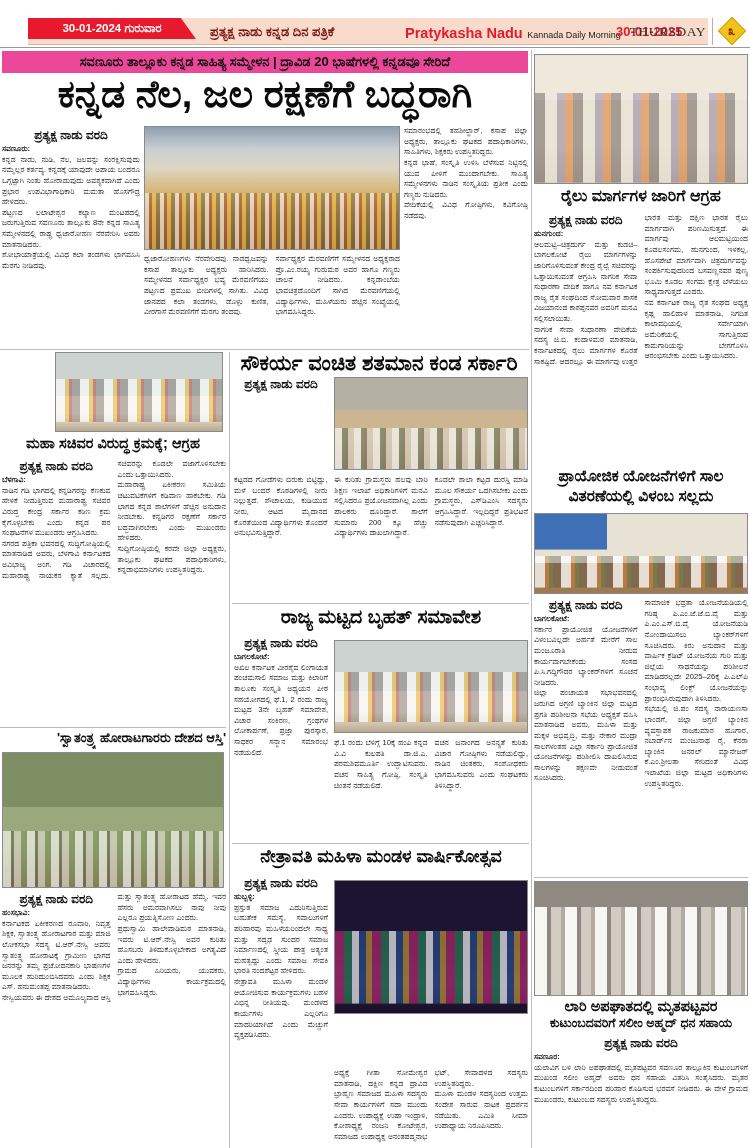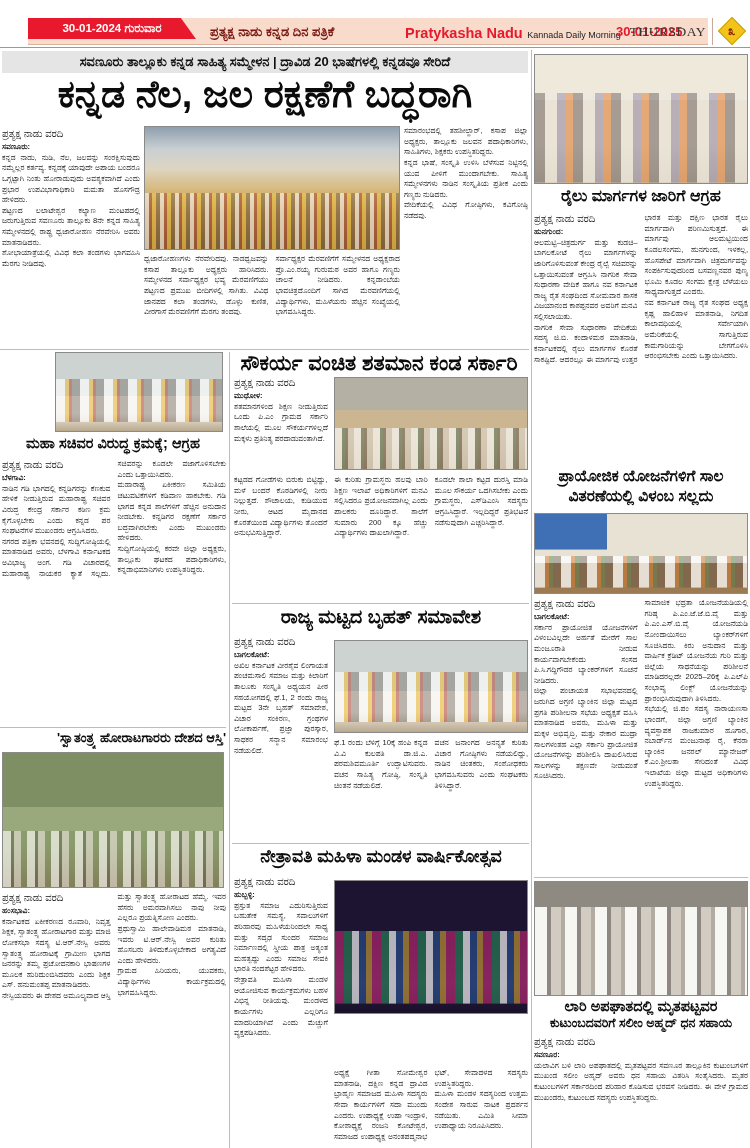--- a/index.html
+++ b/index.html
@@ -15,24 +15,24 @@
            clip-path:polygon(0 0,91% 0,100% 100%,0 100%);}
   .kn-title{color:#7a1410;font-weight:bold;font-size:13px;}
   .en-title{color:#e8192c;font-weight:bold;font-size:14.5px;}
   .en-sub{color:#222;font-size:9px;}
   .date-red{color:#e8192c;font-weight:bold;font-size:13px;}
   .weekday{color:#333;font-family:"Liberation Serif","DejaVu Serif",serif;font-size:13.5px;letter-spacing:.5px;}
   .badge{background:#f2c318;transform:rotate(45deg);border:1px solid #caa20e;
          display:flex;align-items:center;justify-content:center;}
   .badge span{transform:rotate(-45deg);color:#8a1a00;font-weight:bold;font-size:13px;}
   
-  .kicker{background:#e5e5e5;font-weight:bold;font-size:13px;color:#101010;
+  .kicker{background:#ec4899;font-weight:bold;font-size:13px;color:#101010;
           display:flex;align-items:center;justify-content:center;white-space:nowrap;overflow:hidden;}
   .headline{font-weight:bold;color:#0b0b0b;text-align:center;line-height:1.04;overflow:hidden;}
-  .byline{font-weight:normal;font-size:10px;margin:0 0 2px 0;color:#111;}
+  .byline{font-weight:bold;font-size:12px;text-align:center;margin:0 0 2px 0;color:#111;}
   .bodytext{font-size:7.6px;line-height:1.4;text-align:justify;margin:0;white-space:pre-line;color:#1b1b1b;}
   .dateline{font-weight:bold;}
   .cols2{column-count:2;column-gap:7px;}
   .cols3{column-count:3;column-gap:7px;}
   .clip{overflow:hidden;}
   
   .photo{border:1px solid #8a8a8a;background-repeat:no-repeat;}
   .ph-procession{background-image:
      repeating-linear-gradient(90deg, rgba(255,255,255,.55) 0 4px, rgba(150,30,25,.38) 4px 7px,
         rgba(245,205,60,.5) 7px 11px, rgba(60,50,40,.3) 11px 15px),
@@ -107,21 +107,21 @@
   <div class="byline">ಪ್ರತ್ಯಕ್ಷ ನಾಡು ವರದಿ</div>
   <p class="bodytext"><span class="dateline">ಸವಣೂರು:</span>
     <span>ಕನ್ನಡ ನಾಡು, ನುಡಿ, ನೆಲ, ಜಲವನ್ನು ಸಂರಕ್ಷಿಸುವುದು ನಮ್ಮೆಲ್ಲರ ಕರ್ತವ್ಯ. ಕನ್ನಡಕ್ಕೆ ಯಾವುದೇ ಅಪಾಯ ಬಂದರೂ ಒಗ್ಗಟ್ಟಾಗಿ ನಿಂತು ಹೋರಾಡುವುದು ಅವಶ್ಯಕವಾಗಿದೆ ಎಂದು ಪ್ರಭಾರ ಉಪವಿಭಾಗಾಧಿಕಾರಿ ಮಮತಾ ಹೊಸಗೌಡ್ರ ಹೇಳಿದರು.
 ಪಟ್ಟಣದ ಲಲಾಟೇಶ್ವರ ಕಲ್ಯಾಣ ಮಂಟಪದಲ್ಲಿ ಜರುಗುತ್ತಿರುವ ಸವಣೂರು ತಾಲ್ಲೂಕು 8ನೇ ಕನ್ನಡ ಸಾಹಿತ್ಯ ಸಮ್ಮೇಳನದಲ್ಲಿ ರಾಷ್ಟ್ರ ಧ್ವಜಾರೋಹಣ ನೆರವೇರಿಸಿ ಅವರು ಮಾತನಾಡಿದರು.
 ಶೋಭಾಯಾತ್ರೆಯಲ್ಲಿ ವಿವಿಧ ಕಲಾ ತಂಡಗಳು ಭಾಗವಹಿಸಿ ಮೆರಗು ನೀಡಿದವು.</span></p>
 </div>
 
 <div class="abs photo ph-procession" style="left:144px;top:126px;width:256px;height:124px;"></div>
 
 <div class="abs clip" style="left:404px;top:126px;width:124px;height:220px;">
-  <p class="bodytext">ಸಮಾರಂಭದಲ್ಲಿ ತಹಶೀಲ್ದಾರ್, ಕಸಾಪ ಜಿಲ್ಲಾ ಅಧ್ಯಕ್ಷರು, ತಾಲ್ಲೂಕು ಜಲವನ ಪದಾಧಿಕಾರಿಗಳು, ಸಾಹಿತಿಗಳು, ಶಿಕ್ಷಕರು ಉಪಸ್ಥಿತರಿದ್ದರು.
+  <p class="bodytext">ಸಮಾರಂಭದಲ್ಲಿ ತಹಶೀಲ್ದಾರ್, ಕಸಾಪ ಜಿಲ್ಲಾ ಅಧ್ಯಕ್ಷರು, ತಾಲ್ಲೂಕು ಘಟಕದ ಪದಾಧಿಕಾರಿಗಳು, ಸಾಹಿತಿಗಳು, ಶಿಕ್ಷಕರು ಉಪಸ್ಥಿತರಿದ್ದರು.
 ಕನ್ನಡ ಭಾಷೆ, ಸಂಸ್ಕೃತಿ ಉಳಿಸಿ ಬೆಳೆಸುವ ನಿಟ್ಟಿನಲ್ಲಿ ಯುವ ಪೀಳಿಗೆ ಮುಂದಾಗಬೇಕು. ಸಾಹಿತ್ಯ ಸಮ್ಮೇಳನಗಳು ನಾಡಿನ ಸಂಸ್ಕೃತಿಯ ಪ್ರತೀಕ ಎಂದು ಗಣ್ಯರು ನುಡಿದರು.
 ವೇದಿಕೆಯಲ್ಲಿ ವಿವಿಧ ಗೋಷ್ಠಿಗಳು, ಕವಿಗೋಷ್ಠಿ ನಡೆದವು.</p>
 </div>
 
 <div class="abs clip cols2" style="left:144px;top:254px;width:256px;height:92px;">
   <p class="bodytext">ಧ್ವಜಾರೋಹಣಗಳು ನೆರವೇರಿದವು. ನಾಡಧ್ವಜವನ್ನು ಕಸಾಪ ತಾಲ್ಲೂಕು ಅಧ್ಯಕ್ಷರು ಹಾರಿಸಿದರು. ಸಮ್ಮೇಳನದ ಸರ್ವಾಧ್ಯಕ್ಷರ ಭವ್ಯ ಮೆರವಣಿಗೆಯು ಪಟ್ಟಣದ ಪ್ರಮುಖ ಬೀದಿಗಳಲ್ಲಿ ಸಾಗಿತು. ವಿವಿಧ ಜಾನಪದ ಕಲಾ ತಂಡಗಳು, ಡೊಳ್ಳು ಕುಣಿತ, ವೀರಗಾಸೆ ಮೆರವಣಿಗೆಗೆ ಮೆರಗು ತಂದವು.
 ಸರ್ವಾಧ್ಯಕ್ಷರ ಮೆರವಣಿಗೆಗೆ ಸಮ್ಮೇಳನದ ಅಧ್ಯಕ್ಷರಾದ ಪ್ರೊ.ಎಂ.ರಯ್ಯ ಗುರುಮಠ ಅವರ ಹಾಗೂ ಗಣ್ಯರು ಚಾಲನೆ ನೀಡಿದರು. ಕನ್ನಡಾಂಬೆಯ ಭಾವಚಿತ್ರದೊಂದಿಗೆ ಸಾಗಿದ ಮೆರವಣಿಗೆಯಲ್ಲಿ ವಿದ್ಯಾರ್ಥಿಗಳು, ಮಹಿಳೆಯರು ಹೆಚ್ಚಿನ ಸಂಖ್ಯೆಯಲ್ಲಿ ಭಾಗವಹಿಸಿದ್ದರು.</p>
 </div>
 
 <div class="abs hr" style="left:0px;top:349px;width:529px;"></div>
@@ -193,22 +193,20 @@
 ನೇಸ್ವಿಯವರು ಈ ದೇಶದ ಅಮೂಲ್ಯವಾದ ಆಸ್ತಿ ಮತ್ತು ಸ್ವಾತಂತ್ರ್ಯ ಹೋರಾಟದ ಹೆಮ್ಮೆ. ಇವರ ಹೆಸರು ಅಮರವಾಗಿಸಲು ನಾವು ನೀವು ಎಲ್ಲರೂ ಪ್ರಯತ್ನಿಸೋಣ ಎಂದರು.
 ಪ್ರಧುಸ್ವಾಮಿ ಹಾಲೇವಾಡಿಮಠ ಮಾತನಾಡಿ, ಇವರು ಟಿ.ಆರ್.ನೇಸ್ವಿ ಅವರ ಕುರಿತು ಹೊಸಬರು ತಿಳಿದುಕೊಳ್ಳಬೇಕಾದ ಅಗತ್ಯವಿದೆ ಎಂದು ಹೇಳಿದರು.
 ಗ್ರಾಮದ ಹಿರಿಯರು, ಯುವಕರು, ವಿದ್ಯಾರ್ಥಿಗಳು ಕಾರ್ಯಕ್ರಮದಲ್ಲಿ ಭಾಗವಹಿಸಿದ್ದರು.</span></p>
 </div>
 
 <div class="abs headline" style="left:232px;top:352px;width:294px;height:22px;font-size:21px;">
   <span>ಸೌಕರ್ಯ ವಂಚಿತ ಶತಮಾನ ಕಂಡ ಸರ್ಕಾರಿ ಶಾಲೆ</span>
 </div>
 <div class="abs clip" style="left:234px;top:377px;width:94px;height:94px;">
   <div class="byline">ಪ್ರತ್ಯಕ್ಷ ನಾಡು ವರದಿ</div>
-  <p class="bodytext"><span class="dateline">ಮುಧೋಳ:</span>
-    <span>ಶತಮಾನಗಳಿಂದ ಶಿಕ್ಷಣ ನೀಡುತ್ತಿರುವ ಒಂದು ಪಿ.ಎಂ ಗ್ರಾಮದ ಸರ್ಕಾರಿ ಶಾಲೆಯಲ್ಲಿ ಮೂಲ ಸೌಕರ್ಯಗಳಿಲ್ಲದೆ ಮಕ್ಕಳು ಪ್ರತಿನಿತ್ಯ ಪರದಾಡುವಂತಾಗಿದೆ.</span></p>
 </div>
 <div class="abs photo ph-school" style="left:334px;top:377px;width:194px;height:93px;"></div>
 <div class="abs clip cols3" style="left:234px;top:475px;width:294px;height:126px;">
   <p class="bodytext">ಕಟ್ಟಡದ ಗೋಡೆಗಳು ಬಿರುಕು ಬಿಟ್ಟಿದ್ದು, ಮಳೆ ಬಂದರೆ ಕೊಠಡಿಗಳಲ್ಲಿ ನೀರು ನಿಲ್ಲುತ್ತದೆ. ಶೌಚಾಲಯ, ಕುಡಿಯುವ ನೀರು, ಆಟದ ಮೈದಾನದ ಕೊರತೆಯಿಂದ ವಿದ್ಯಾರ್ಥಿಗಳು ತೊಂದರೆ ಅನುಭವಿಸುತ್ತಿದ್ದಾರೆ.
 ಈ ಕುರಿತು ಗ್ರಾಮಸ್ಥರು ಹಲವು ಬಾರಿ ಶಿಕ್ಷಣ ಇಲಾಖೆ ಅಧಿಕಾರಿಗಳಿಗೆ ಮನವಿ ಸಲ್ಲಿಸಿದರೂ ಪ್ರಯೋಜನವಾಗಿಲ್ಲ ಎಂದು ಪಾಲಕರು ದೂರಿದ್ದಾರೆ. ಶಾಲೆಗೆ ಸುಮಾರು 200 ಕ್ಕೂ ಹೆಚ್ಚು ವಿದ್ಯಾರ್ಥಿಗಳು ದಾಖಲಾಗಿದ್ದಾರೆ.
 ಕೂಡಲೇ ಶಾಲಾ ಕಟ್ಟಡ ದುರಸ್ತಿ ಮಾಡಿ ಮೂಲ ಸೌಕರ್ಯ ಒದಗಿಸಬೇಕು ಎಂದು ಗ್ರಾಮಸ್ಥರು, ಎಸ್‌ಡಿಎಂಸಿ ಸದಸ್ಯರು ಆಗ್ರಹಿಸಿದ್ದಾರೆ. ಇಲ್ಲದಿದ್ದರೆ ಪ್ರತಿಭಟನೆ ನಡೆಸುವುದಾಗಿ ಎಚ್ಚರಿಸಿದ್ದಾರೆ.</p>
 </div>
 <div class="abs hr" style="left:232px;top:603px;width:297px;"></div>
 
 <div class="abs headline" style="left:234px;top:607px;width:294px;height:26px;font-size:19px;">

